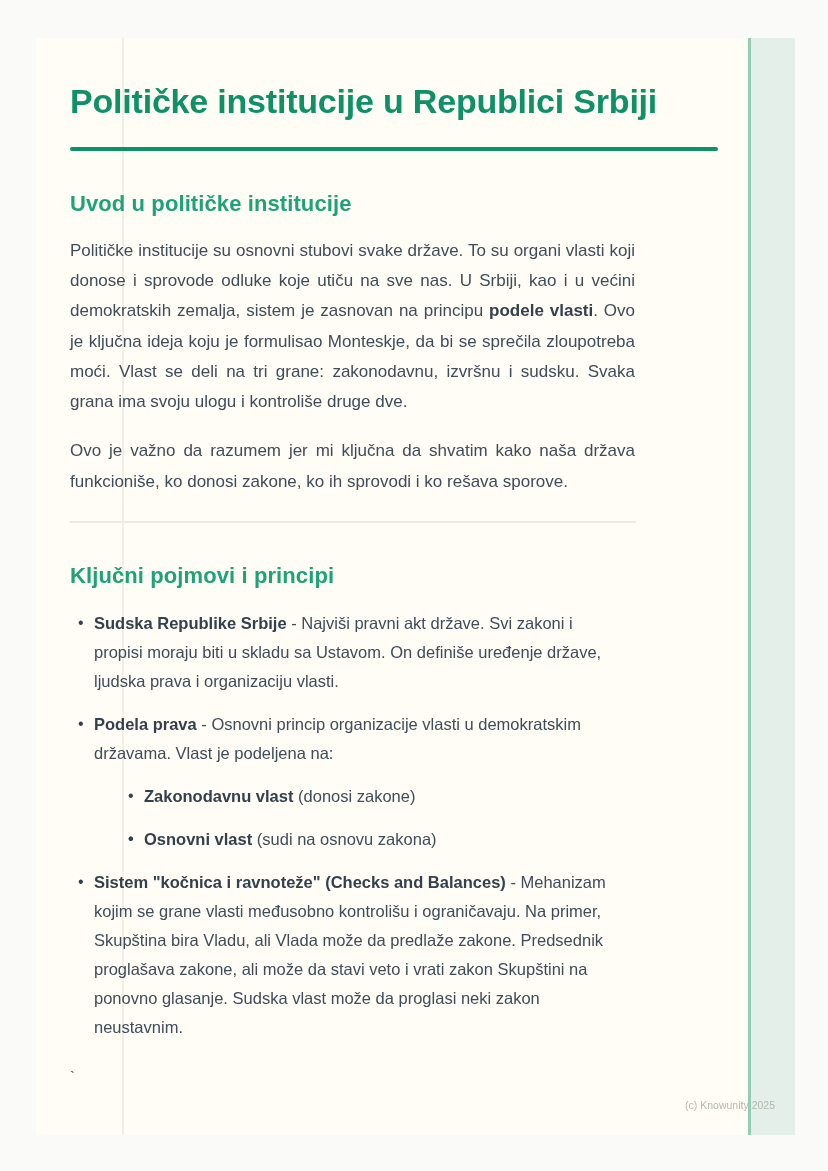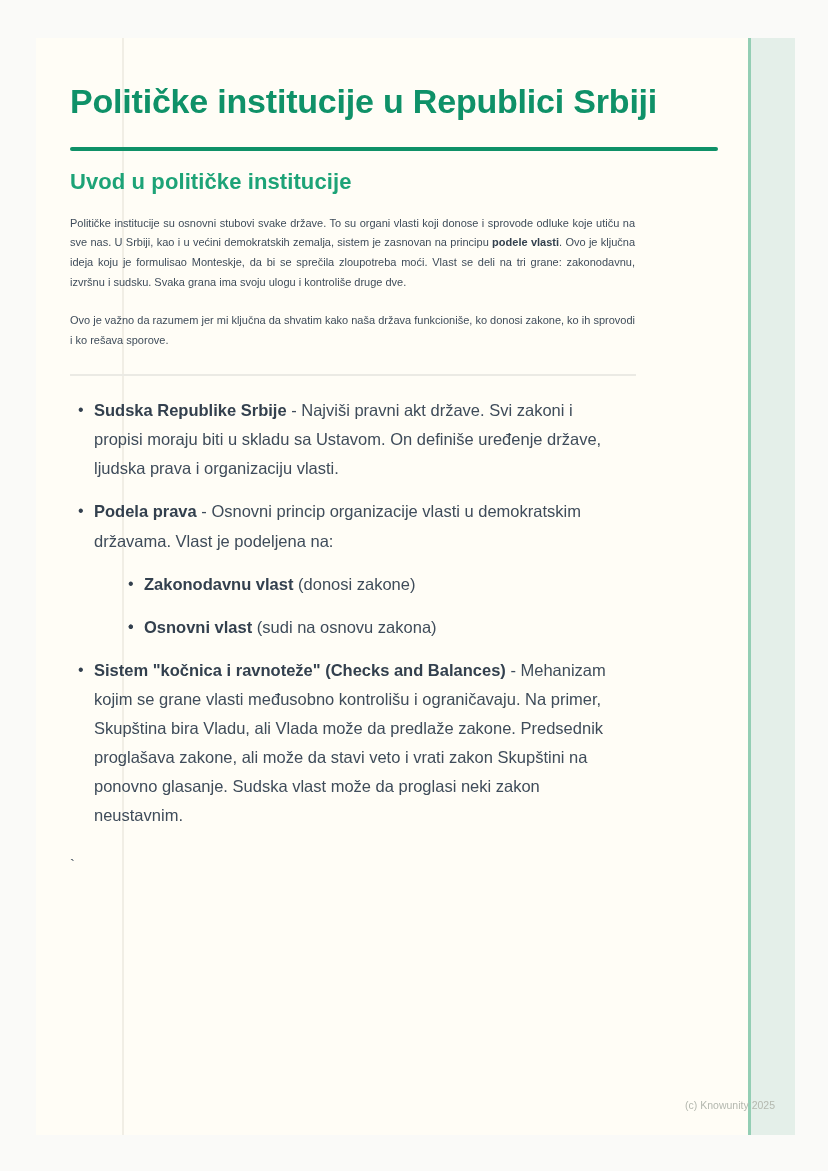--- a/index.html
+++ b/index.html
@@ -58,30 +58,30 @@
     letter-spacing: -0.2px;
   }
   .title-rule {
     width: 648px;
     height: 4px;
     background: #0f9168;
     border-radius: 2px;
     margin-top: 22px;
   }
   .section-heading {
-    margin: 18px 0 0;
+    margin: 40px 0 0;
     font-size: 22px;
     font-weight: 700;
     color: #1da377;
     letter-spacing: 0.1px;
   }
   .para {
     width: 565px;
     margin: 19px 0 0;
-    font-size: 11px;
+    font-size: 17px;
     line-height: 1.78;
     color: #3f4c5a;
     text-align: justify;
   }
   .para strong, .bullet-body strong {
     font-weight: 700;
     color: #33404e;
   }
   .divider {
     width: 566px;
@@ -145,20 +145,21 @@
 
       <h2 class="section-heading">Uvod u političke institucije</h2>
 
       <div>
           <p class="para"><span>Političke institucije su osnovni stubovi svake države. To su organi vlasti koji donose i sprovode odluke koje utiču na sve nas. U Srbiji, kao i u većini demokratskih zemalja, sistem je zasnovan na principu </span><strong>podele vlasti</strong><span>. Ovo je ključna ideja koju je formulisao Monteskje, da bi se sprečila zloupotreba moći. Vlast se deli na tri grane: zakonodavnu, izvršnu i sudsku. Svaka grana ima svoju ulogu i kontroliše druge dve.</span></p>
           <p class="para"><span>Ovo je važno da razumem jer mi ključna da shvatim kako naša država funkcioniše, ko donosi zakone, ko ih sprovodi i ko rešava sporove.</span></p>
         </div>
 
       <div class="divider"></div>
 
+      <h2 class="section-heading">Ključni pojmovi i principi</h2>
 
       <ul class="bullet-list">
           <li class="bullet-item"><span class="dot">•</span><span class="bullet-body"><strong>Sudska Republike Srbije</strong><span> - Najviši pravni akt države. Svi zakoni i propisi moraju biti u skladu sa Ustavom. On definiše uređenje države, ljudska prava i organizaciju vlasti.</span></span></li>
           <li class="bullet-item"><span class="dot">•</span><span class="bullet-body"><strong>Podela prava</strong><span> - Osnovni princip organizacije vlasti u demokratskim državama. Vlast je podeljena na:</span></span><ul>
               <li class="bullet-item"><span class="dot">•</span><span class="bullet-body"><strong>Zakonodavnu vlast</strong><span> (donosi zakone)</span></span></li>
               <li class="bullet-item"><span class="dot">•</span></li>
               <li class="bullet-item"><span class="dot">•</span><span class="bullet-body"><strong>Osnovni vlast</strong><span> (sudi na osnovu zakona)</span></span></li>
             </ul></li>
           <li class="bullet-item"><span class="dot">•</span><span class="bullet-body"><strong>Sistem "kočnica i ravnoteže" (Checks and Balances)</strong><span> - Mehanizam kojim se grane vlasti međusobno kontrolišu i ograničavaju. Na primer, Skupština bira Vladu, ali Vlada može da predlaže zakone. Predsednik proglašava zakone, ali može da stavi veto i vrati zakon Skupštini na ponovno glasanje. Sudska vlast može da proglasi neki zakon neustavnim.</span></span></li>
         </ul>

